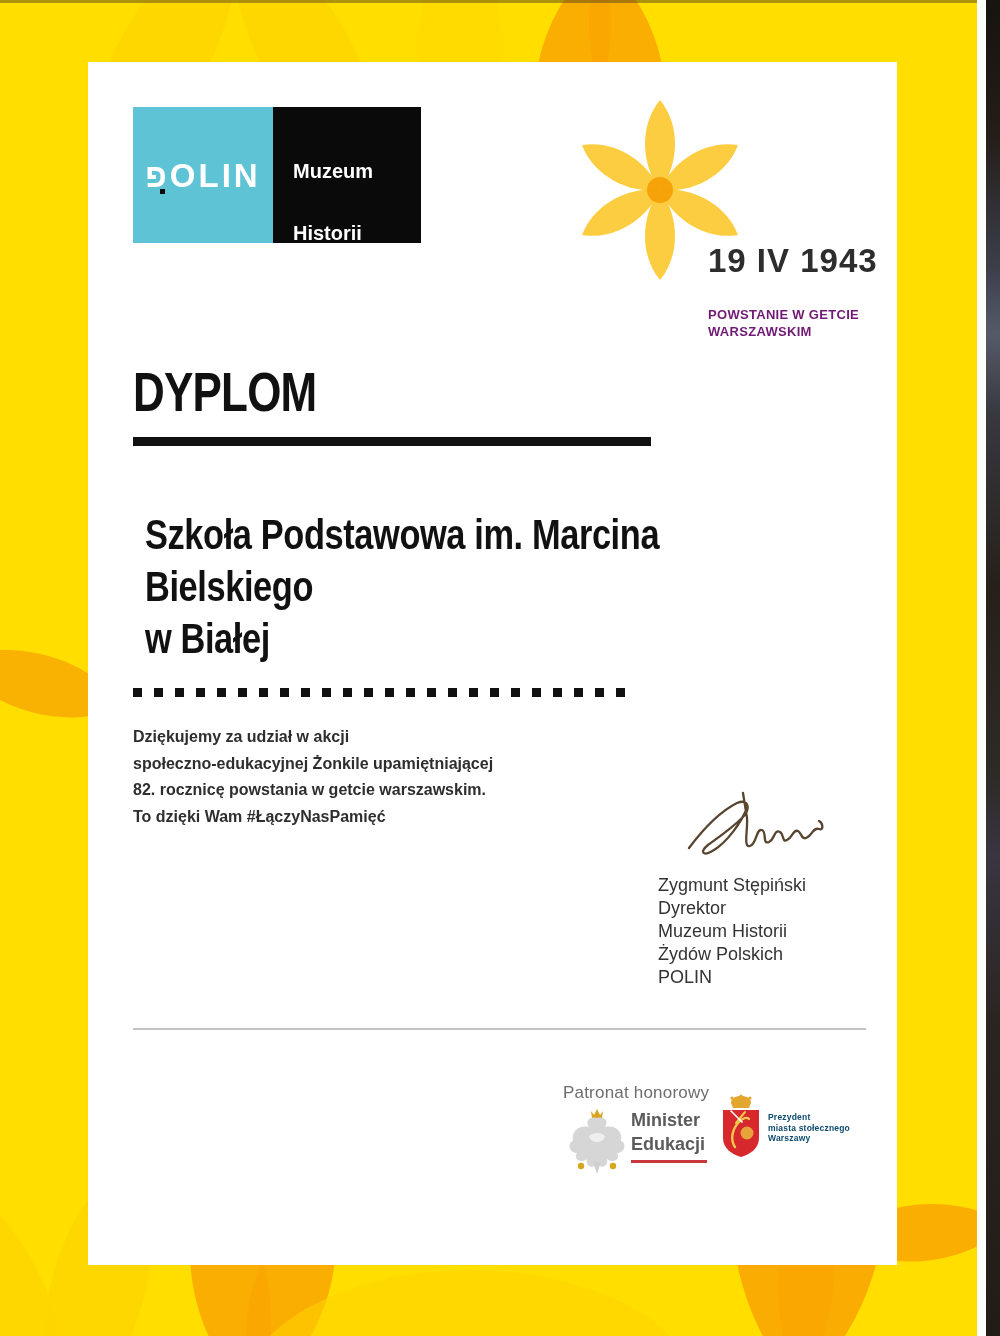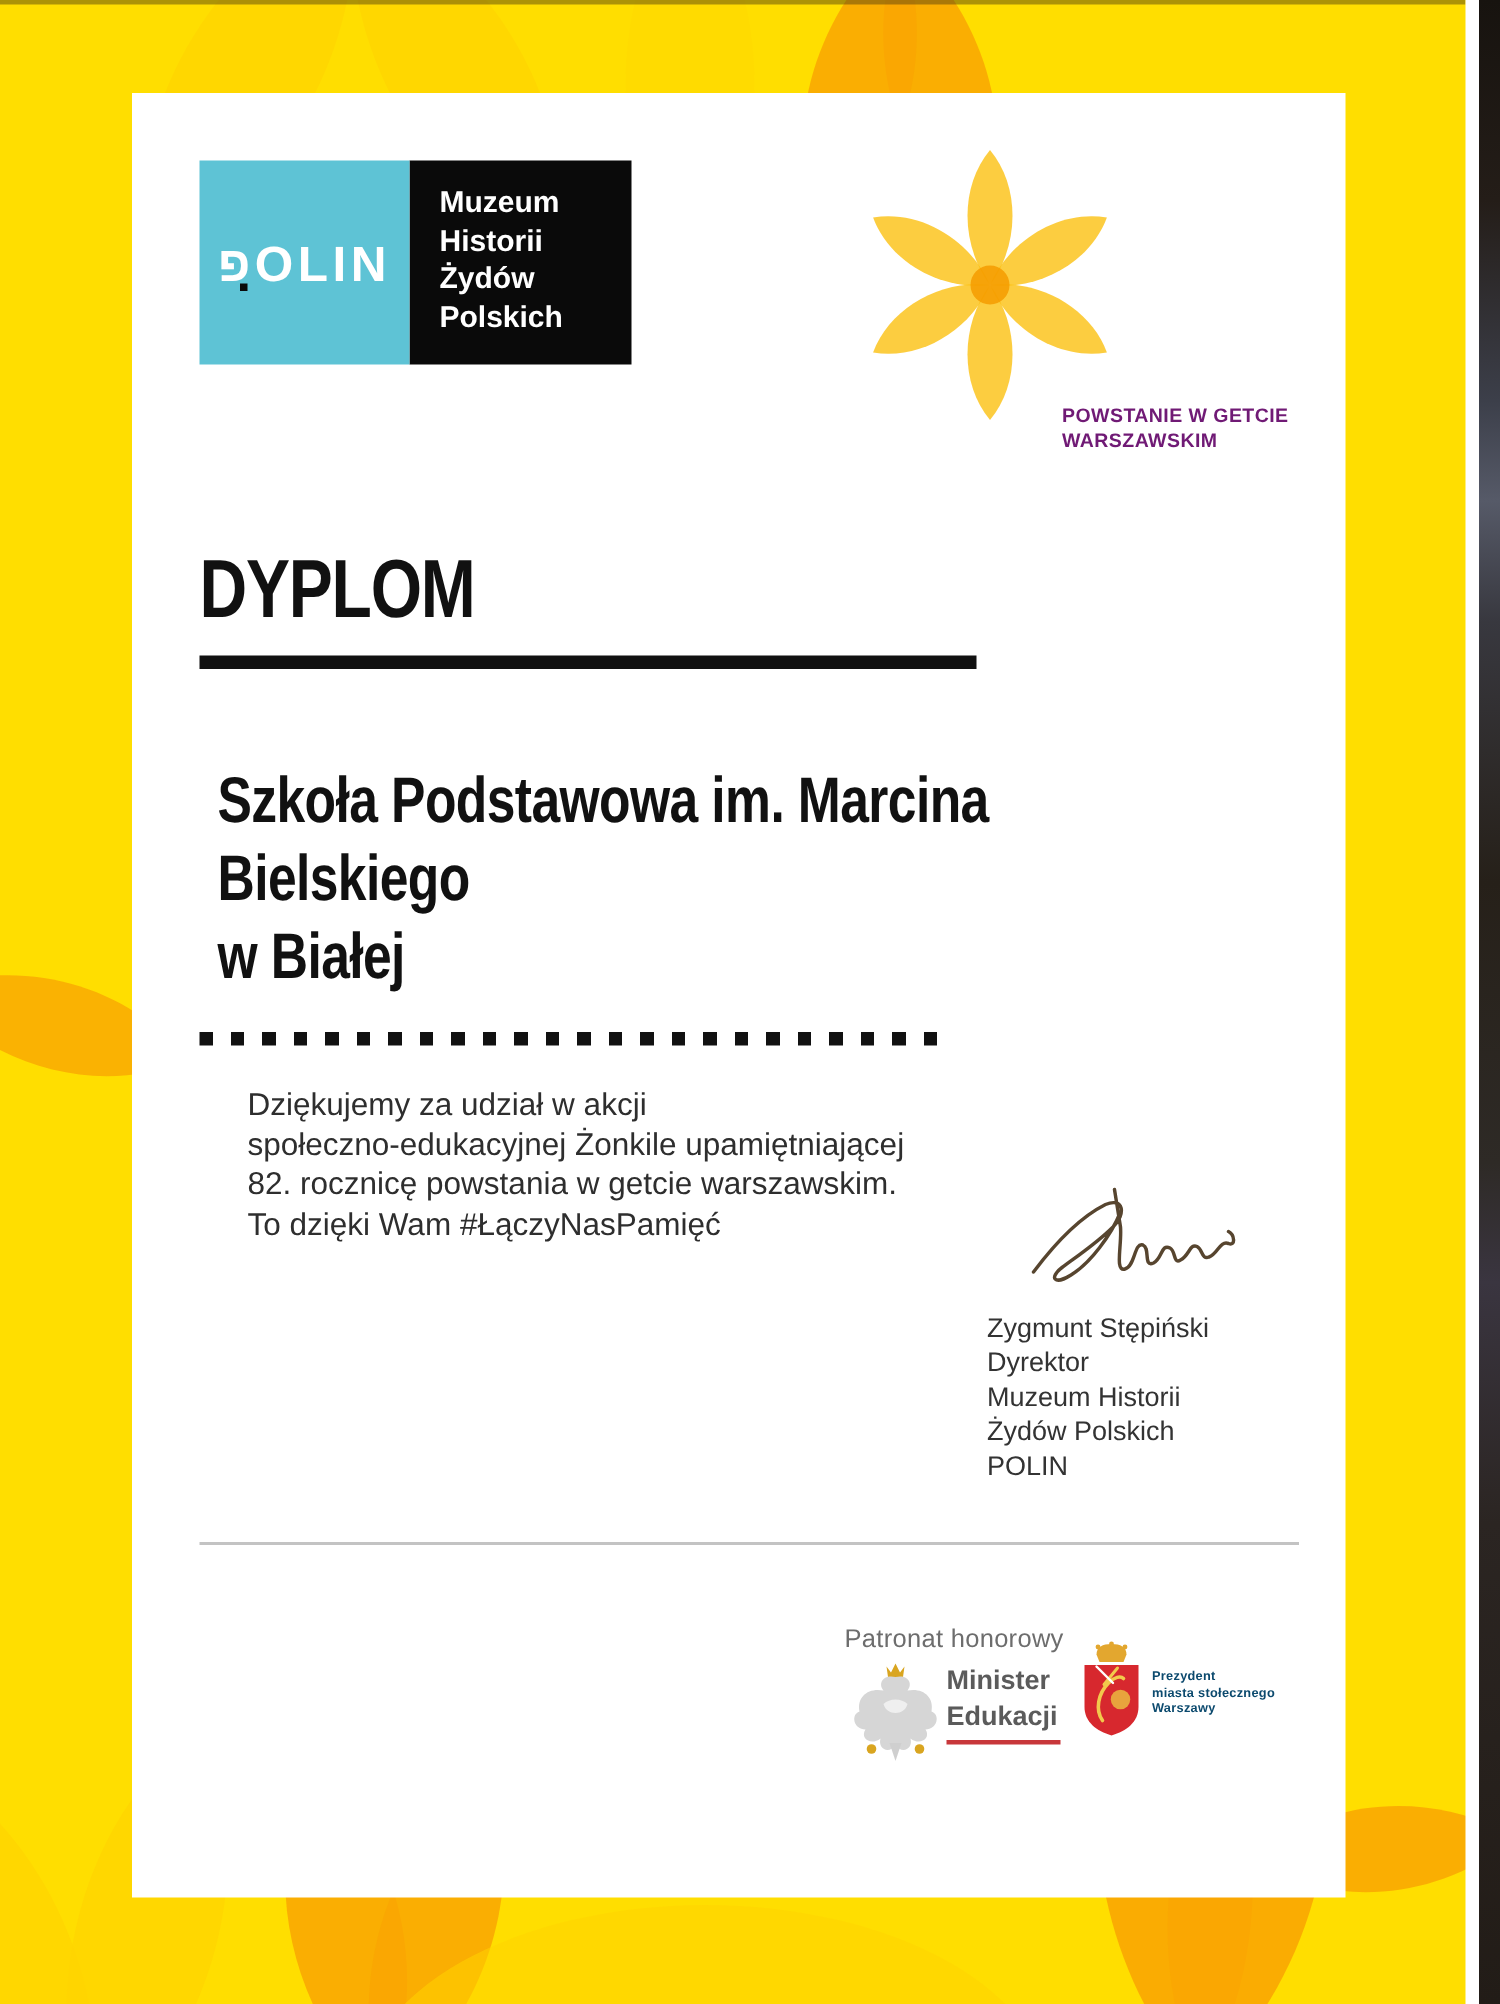--- a/index.html
+++ b/index.html
@@ -15,21 +15,21 @@
     background:linear-gradient(180deg,#17130f 0%,#241d18 10%,#3c3f4a 20%,#565a68 25%,#38383f 31%,#262019 44%,#2e2a26 58%,#3a3540 64%,#2b2522 76%,#221c17 100%);}
   .card{position:absolute;left:88px;top:62px;width:809px;height:1203px;background:#fff;z-index:2;}
 
   
   .polin-logo{position:absolute;left:45px;top:45px;display:flex;height:136px;}
   .polin-teal{position:relative;width:140px;height:136px;background:#5EC3D5;display:flex;align-items:center;justify-content:center;}
   .polin-word{color:#fff;font-size:33px;font-weight:700;letter-spacing:3px;line-height:1;}
   .polin-word .pe{unicode-bidi:isolate;}
   .polin-dagesh{position:absolute;left:27px;top:82px;width:5px;height:5px;background:#0a0a0a;}
   .polin-black{width:148px;height:136px;background:#0a0a0a;color:#fff;box-sizing:border-box;padding:16px 0 0 20px;}
-  .polin-black div{font-size:20px;font-weight:700;line-height:25.5px;}
+  .polin-black div{font-size:20px;font-weight:700;line-height:25.5px;margin-top:36px;}
 
   
   .daffodil{position:absolute;left:472px;top:28px;width:200px;height:200px;}
   .date-block{position:absolute;left:620px;top:180px;color:#2b2b2b;}
   .date-main{font-size:33px;font-weight:600;letter-spacing:1px;color:#2d2d2d;}
   .date-caption{margin-top:26px;font-size:13px;font-weight:700;line-height:17px;color:#701a75;letter-spacing:.3px;}
 
   
   .title{position:absolute;left:45px;top:303px;font-size:55px;font-weight:900;color:#111;
     transform:scaleX(.8);transform-origin:left top;letter-spacing:-1px;line-height:1;}
@@ -39,21 +39,21 @@
   .recipient{position:absolute;left:57px;top:446px;transform:scaleX(.8);transform-origin:left top;color:#111;}
   .recipient div{font-size:43px;font-weight:800;line-height:52px;letter-spacing:-.5px;}
   .recipient div:last-child{margin-top:0px;}
 
   
   .dots{position:absolute;left:45px;top:626px;width:501px;height:9px;
     background:repeating-linear-gradient(90deg,#111 0 9px,transparent 9px 21px);}
 
   
   .body-text{position:absolute;left:45px;top:662px;color:#2e2e2e;}
-  .body-text div{font-size:21px;font-weight:400;line-height:26.5px;margin-left:32px;}
+  .body-text div{font-size:16px;font-weight:700;line-height:26.5px;}
 
   
   .signature{position:absolute;left:595px;top:726px;width:152px;height:84px;}
   .signatory{position:absolute;left:570px;top:812px;color:#333;}
   .signatory div{font-size:18px;font-weight:500;line-height:23px;}
 
   .divider{position:absolute;left:45px;top:966px;width:733px;height:2px;background:#c3c3c3;}
 
   
   .patronage-heading{position:absolute;left:475px;top:1021px;font-size:17px;color:#6d6d6d;font-weight:500;letter-spacing:.2px;}
@@ -115,20 +115,21 @@
         <path d="M0 0 C-20 -27 -20 -66 0 -90 C20 -66 20 -27 0 0 Z" fill="#FBBC00" fill-opacity="0.75" transform="rotate(60)"></path>
         <path d="M0 0 C-20 -27 -20 -66 0 -90 C20 -66 20 -27 0 0 Z" fill="#FBBC00" fill-opacity="0.75" transform="rotate(120)"></path>
         <path d="M0 0 C-20 -27 -20 -66 0 -90 C20 -66 20 -27 0 0 Z" fill="#FBBC00" fill-opacity="0.75" transform="rotate(180)"></path>
         <path d="M0 0 C-20 -27 -20 -66 0 -90 C20 -66 20 -27 0 0 Z" fill="#FBBC00" fill-opacity="0.75" transform="rotate(240)"></path>
         <path d="M0 0 C-20 -27 -20 -66 0 -90 C20 -66 20 -27 0 0 Z" fill="#FBBC00" fill-opacity="0.75" transform="rotate(300)"></path>
         <circle cx="0" cy="0" r="13" fill="#F59B00" fill-opacity="0.85"></circle>
       </g>
     </svg>
 
     <div class="date-block">
+      <div class="date-main">19 IV 1943</div>
       <div class="date-caption">
         <div>POWSTANIE W GETCIE</div>
         <div>WARSZAWSKIM</div>
       </div>
     </div>
 
     <div class="title">DYPLOM</div>
     <div class="title-bar"></div>
 
     <div class="recipient">

